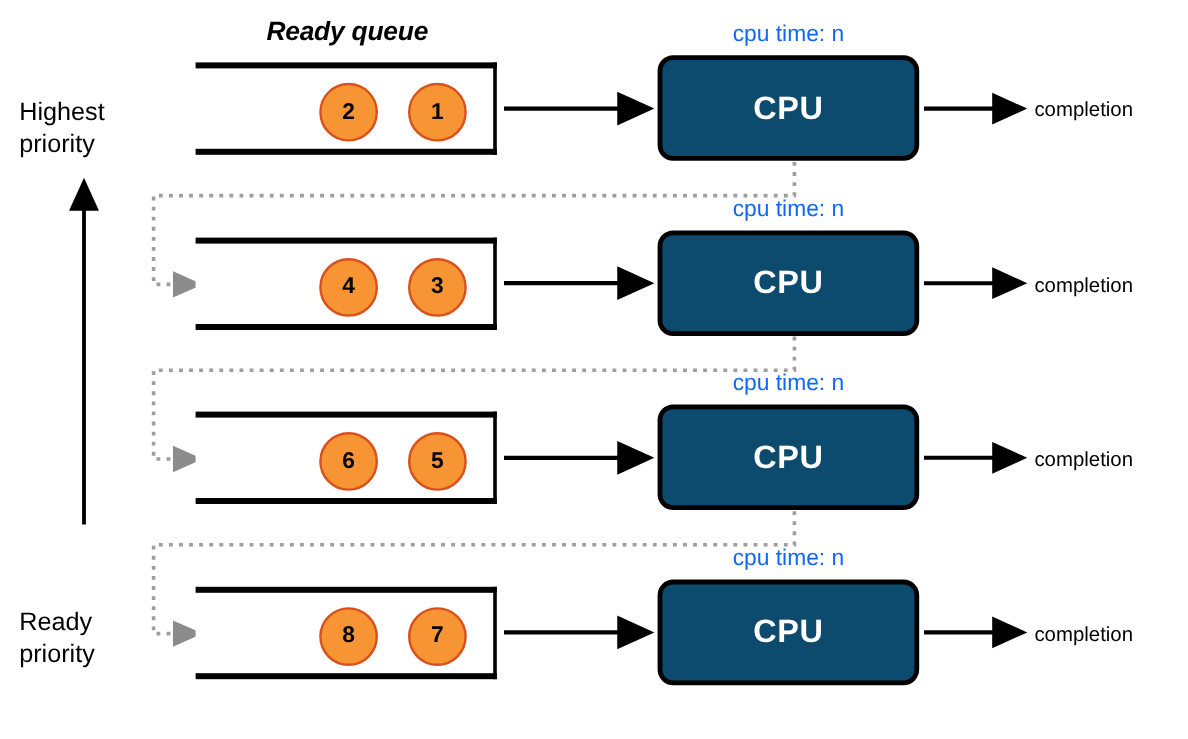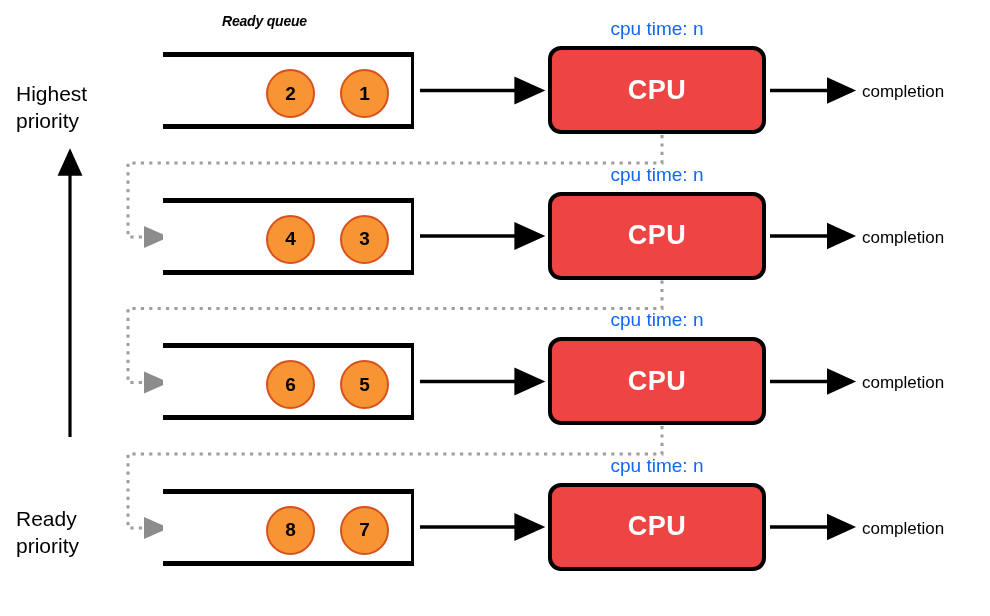--- a/index.html
+++ b/index.html
@@ -22,21 +22,21 @@
     line-height:27px;
     color:#000;
     white-space:pre-line;
     text-align:left;
     font-weight:400;
   }
 
   
   .queue-title{
     position:absolute;
-    font-size:14px;
+    font-size:22px;
     font-weight:bold;
     font-style:italic;
     letter-spacing:-0.2px;
     white-space:nowrap;
   }
 
   
   .queue-box{
     position:absolute;
     box-sizing:border-box;
@@ -63,21 +63,21 @@
     top:12px;
   }
   .proc.slot0{left:103px;}
   .proc.slot1{left:177px;}
 
   
   .cpu-box{
     position:absolute;
     box-sizing:border-box;
     width:218px;height:88px;
-    background:#ef4444;
+    background:#0c4a6e;
     border:4px solid #000;
     border-radius:13px;
     display:flex;align-items:center;justify-content:center;
     color:#fff;font-size:27px;font-weight:bold;
     letter-spacing:0.5px;
   }
   .cpu-time{
     position:absolute;
     font-size:19px;
     color:#1068F5;

